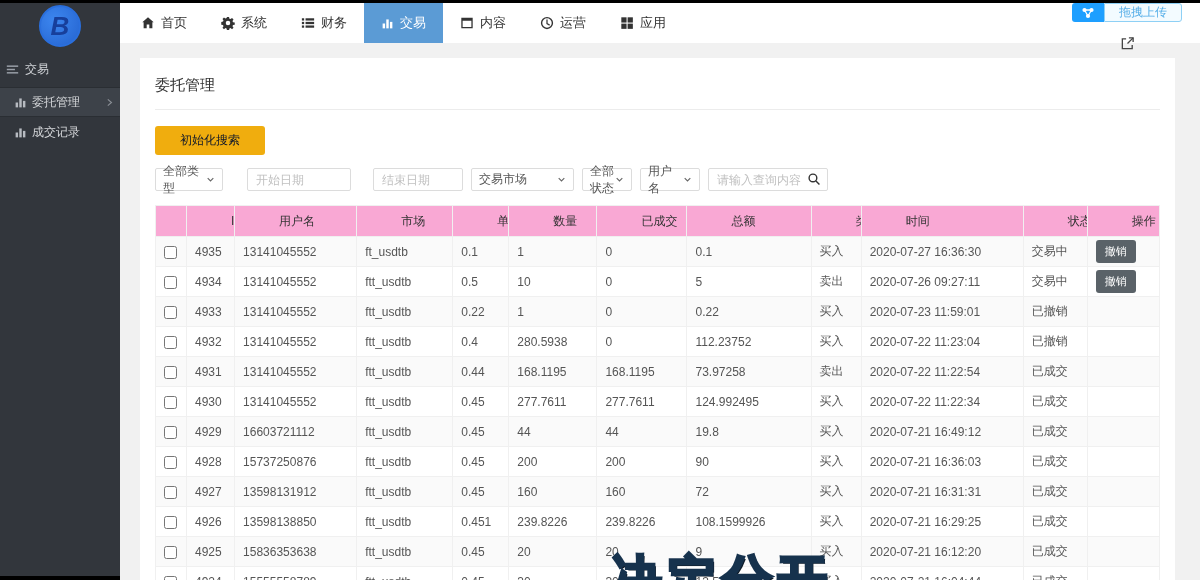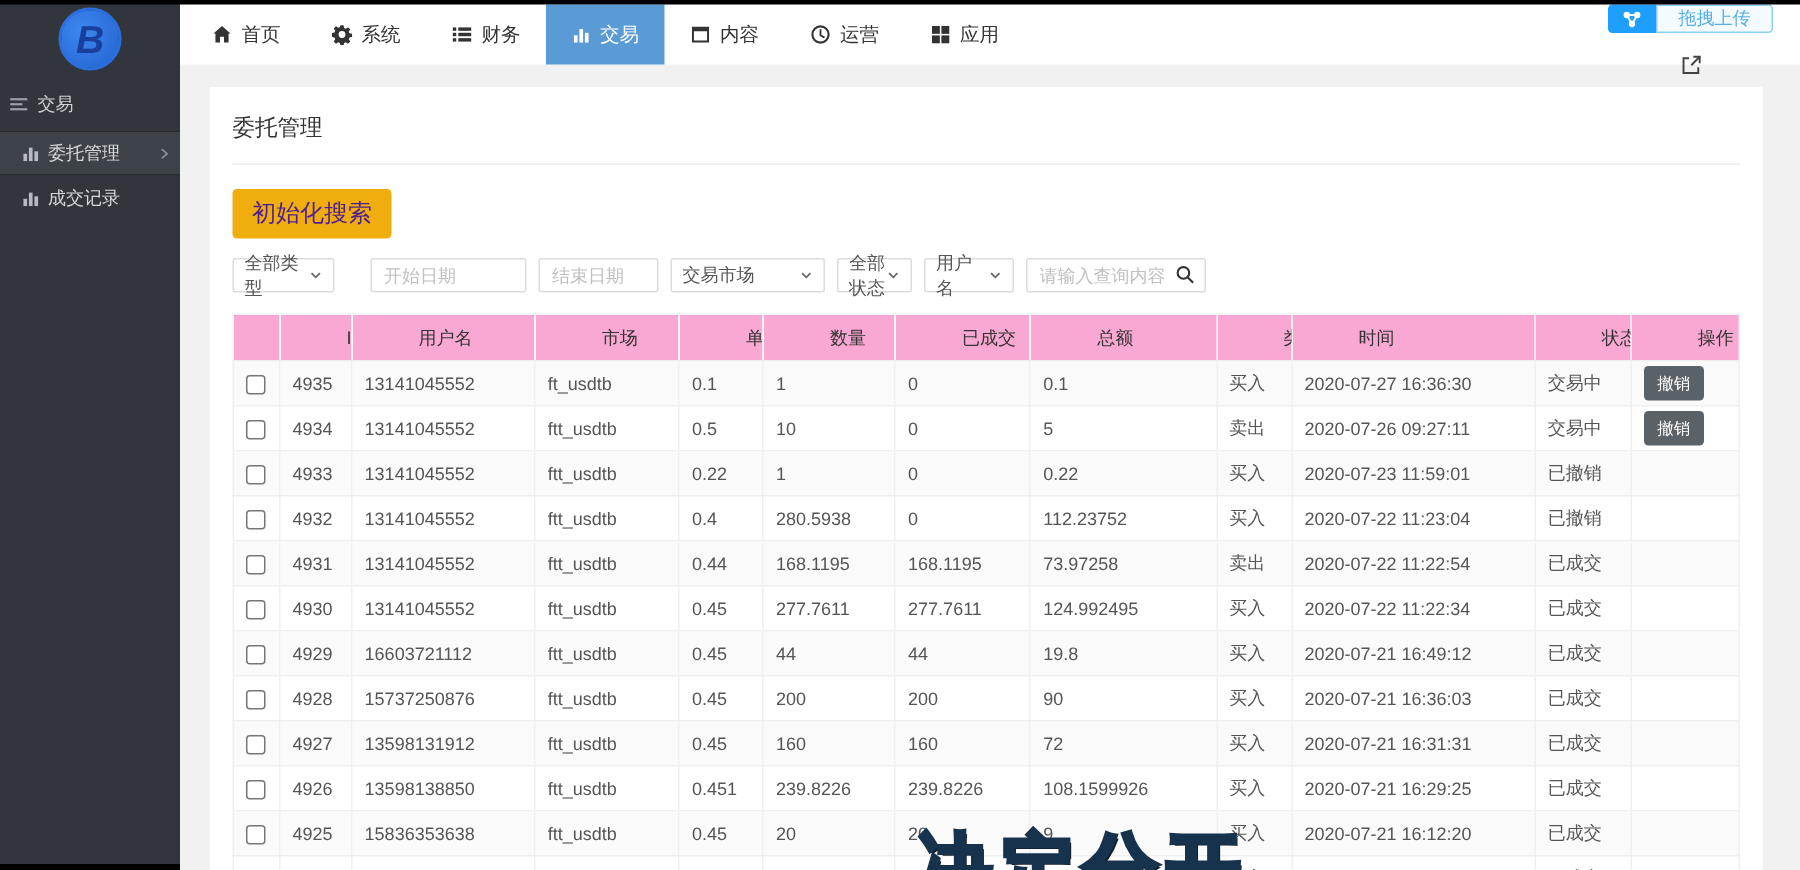--- a/index.html
+++ b/index.html
@@ -41,21 +41,21 @@
   .topbar-right { margin-left:auto; display:flex; align-items:center; gap:14px; padding-right:18px;flex-direction:column; }
   .netdisk-btn { display:flex; height:26px; cursor:pointer; }
   .netdisk-icon-box { width:32px; background:var(--netdisk-blue,#1e9fff); color:#fff; display:flex; align-items:center; justify-content:center; border-radius:3px 0 0 3px; }
   .drag-upload { border:1px solid var(--upload-border,#8ed0f5); background:#f3fbff; color:var(--upload-text,#55aee8); font-size:12px; padding:0 14px; display:flex; align-items:center; border-radius:0 3px 3px 0; }
   .export-btn { color:#444; cursor:pointer; display:flex; align-items:center; }
 
   
   .main { position:absolute; left:120px; top:43px; width:1080px; height:537px; background:var(--page-bg,#f1f1f1); padding:15px 25px 0 20px; overflow:hidden; }
   .card { background:#fff; min-height:620px; padding:10px 15px; }
   .page-title { font-size:15px; color:#333; padding:8px 0 14px 0; border-bottom:1px solid #ececec; }
-  .reset-btn { margin-top:16px; background:var(--warning-yellow,#f0ad0e); color:#4c1d95; font-size:16px; padding:6px 13px; border:none; border-radius:3px; cursor:pointer; }
+  .reset-btn { margin-top:16px; background:var(--warning-yellow,#f0ad0e); color:#0f172a; font-size:12px; padding:6px 25px; border:none; border-radius:3px; cursor:pointer; }
   .filters { display:flex; gap:8px; margin-top:13px; align-items:center; }
   .sel { height:23px; border:1px solid #dcdcdc; border-radius:2px; background:#fff; font-size:12px; color:#555; display:flex; align-items:center; padding:0 7px; cursor:pointer; }
   .sel .chev { margin-left:auto; color:#666; }
   .f-input { height:23px; border:1px solid #dcdcdc; border-radius:2px; font-size:12px; color:#555; padding:0 8px; outline:none; }
   .f-input::placeholder { color:#c0c0c0; }
   .search-wrap { position:relative; }
   .search-wrap .f-input { padding-right:26px; width:100%; }
   .search-icon { position:absolute; right:7px; top:4px; color:#333; cursor:pointer; }
 
   
@@ -230,21 +230,21 @@
     <div class="filters">
       <div class="sel" style="width:68px">
         <span>全部类型</span>
         <span class="chev icon">
             <svg width="9" height="9" viewBox="0 0 16 16" fill="none" stroke="currentColor" stroke-width="2">
               <path d="m3 5.5 5 5 5-5"></path>
             </svg>
           </span>
       </div>
       <input class="f-input" style="width: 104px; margin-left: 16px;" placeholder="开始日期">
-      <input class="f-input" style="width: 80px;" placeholder="结束日期">
+      <input class="f-input" style="width: 90px; margin-left: 14px;" placeholder="结束日期">
       <div class="sel" style="width:103px">
         <span>交易市场</span>
         <span class="chev icon">
             <svg width="9" height="9" viewBox="0 0 16 16" fill="none" stroke="currentColor" stroke-width="2">
               <path d="m3 5.5 5 5 5-5"></path>
             </svg>
           </span>
       </div>
       <div class="sel" style="width:50px">
         <span>全部状态</span>

